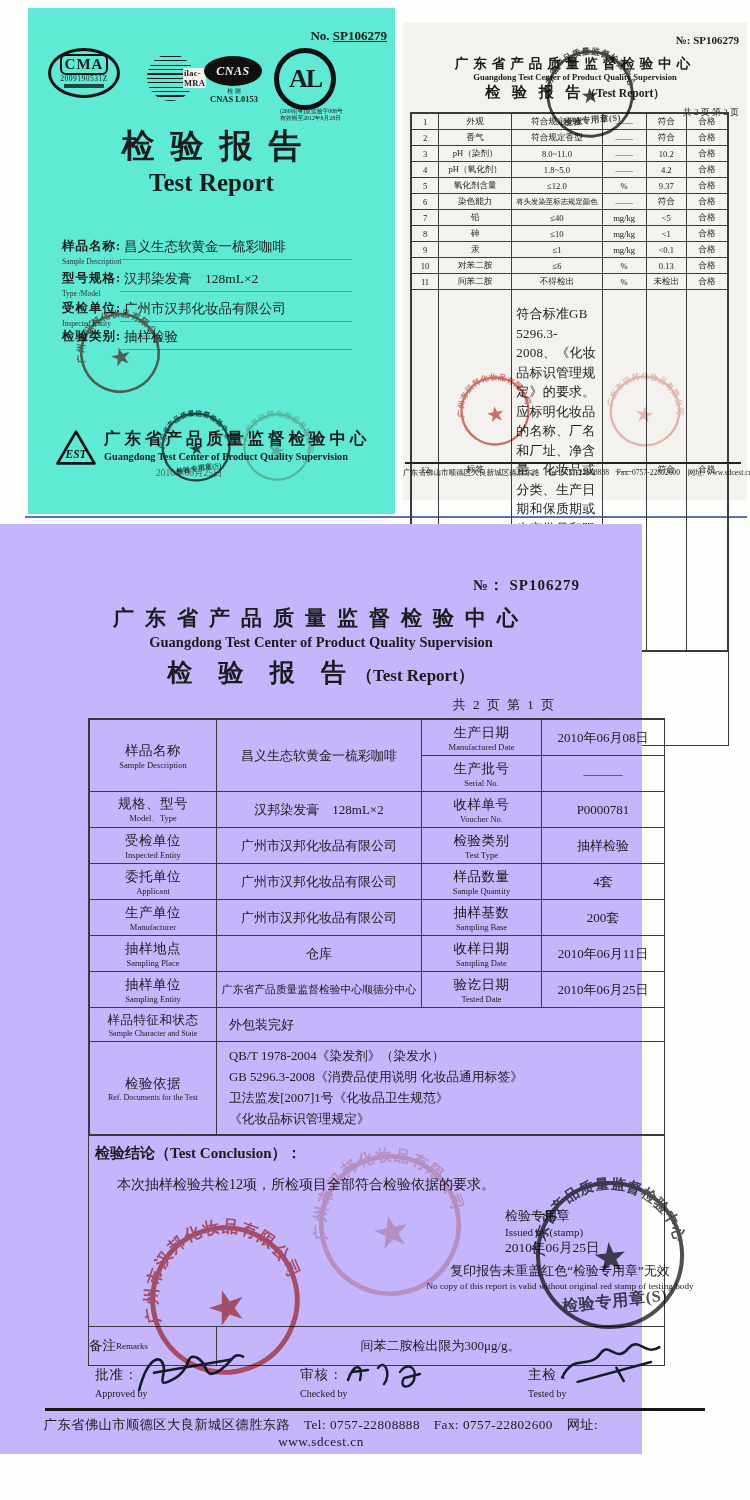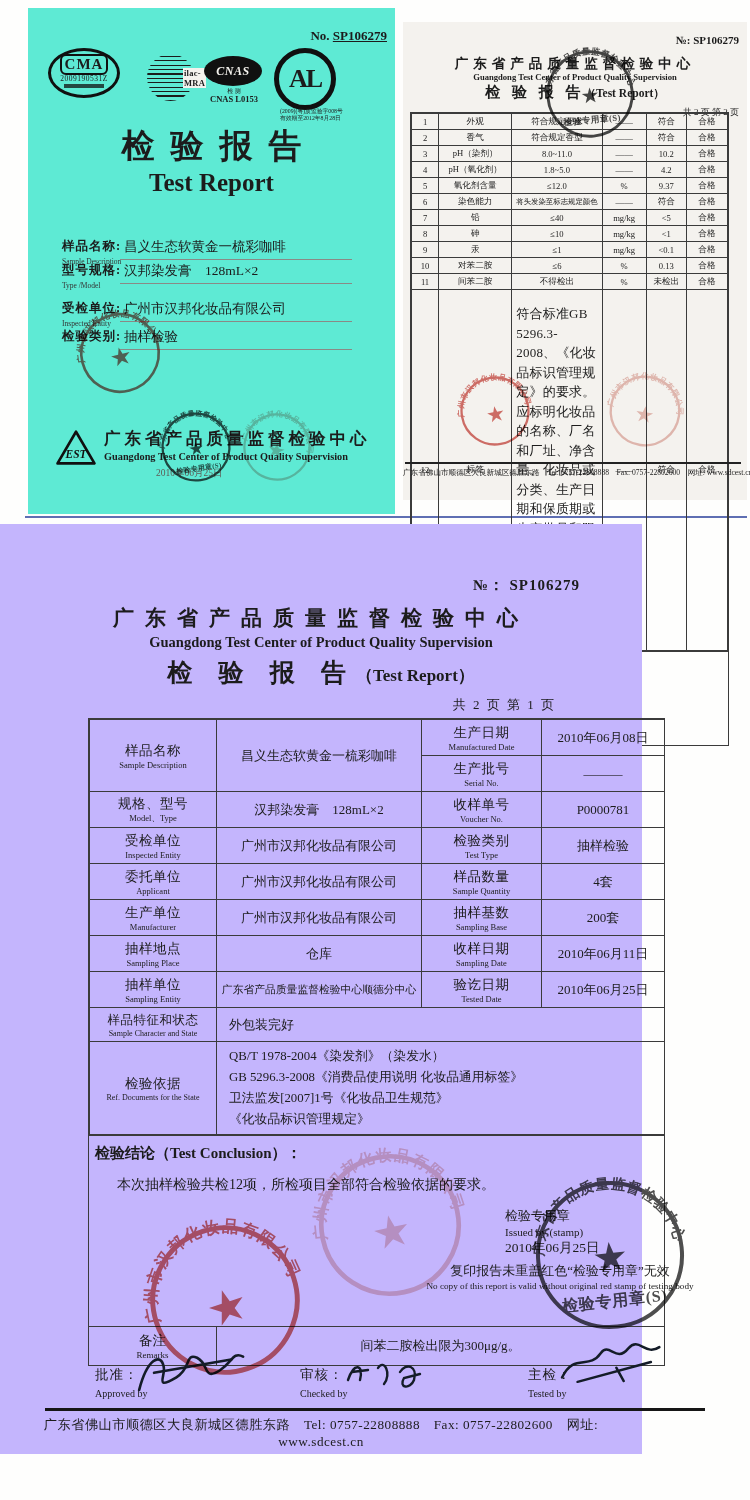--- a/index.html
+++ b/index.html
@@ -76,21 +76,21 @@
   .m-table .zh{font-size:13.5px;letter-spacing:.5px;}
   .m-table .en{font-size:8.5px;white-space:nowrap;}
   .m-table .val{font-size:13px;}
   .m-table .tight{font-size:10.8px;white-space:nowrap;}
   .m-table .left{text-align:left;padding-left:12px;}
   .m-table .refs{text-align:left;padding:4px 0 4px 12px;font-size:12.8px;line-height:21px;}
   .m-concl{position:relative;height:190px;border-top:1px solid #3b3b3b;}
   .m-concl-title{position:absolute;left:6px;top:8px;font-size:15px;font-weight:bold;}
   .m-concl-text{position:absolute;left:28px;top:40px;font-size:14px;}
   .m-remarks{display:flex;height:38px;border-top:1px solid #3b3b3b;}
-  .m-rem-lab{width:127px;border-right:1px solid #3b3b3b;display:flex;flex-direction:column;align-items:center;justify-content:center;}
+  .m-rem-lab{width:127px;border-right:1px solid #3b3b3b;display:flex;flex-direction:row;align-items:center;justify-content:flex-start;}
   .m-rem-lab .zh{font-size:13.5px;}
   .m-rem-lab .en{font-size:9px;}
   .m-rem-val{flex:1;display:flex;align-items:center;justify-content:center;font-size:13px;}
   .m-issued{left:505px;top:684px;width:210px;text-align:left;line-height:16px;}
   .m-issued .l1{font-size:13px;}
   .m-issued .l2{font-size:11px;}
   .m-issued .l3{font-size:13.5px;}
   .m-copy-zh{left:395px;top:738px;width:330px;text-align:center;font-size:13px;}
   .m-copy-en{left:390px;top:757px;width:340px;text-align:center;font-size:9.2px;}
   .sig-grp{position:absolute;width:70px;}
@@ -148,21 +148,21 @@
 
     <div class="abs ctr c-title-zh">检验报告</div>
     <div class="abs ctr c-title-en">Test Report</div>
 
     <div class="c-field" style="top:230px">
       <div class="c-lzh">样品名称:</div>
       <div class="c-val">昌义生态软黄金一梳彩咖啡</div>
       <div class="c-len">Sample Description</div>
       <div class="c-ul"></div>
     </div>
-    <div class="c-field" style="top:254px">
+    <div class="c-field" style="top:262px">
       <div class="c-lzh">型号规格:</div>
       <div class="c-val">汉邦染发膏　128mL×2</div>
       <div class="c-len">Type /Model</div>
       <div class="c-ul"></div>
     </div>
     <div class="c-field" style="top:292px">
       <div class="c-lzh">受检单位:</div>
       <div class="c-val">广州市汉邦化妆品有限公司</div>
       <div class="c-len">Inspected Entity</div>
       <div class="c-ul"></div>
@@ -481,21 +481,21 @@
         <tr style="height:34px">
           <td class="lab">
                 <div class="zh" style="font-size:12.5px">样品特征和状态</div>
                 <div class="en" style="font-size:8px">Sample Character and State</div>
               </td>
           <td class="val left" colspan="3">外包装完好</td>
         </tr>
         <tr style="height:90px">
           <td class="lab">
                 <div class="zh">检验依据</div>
-                <div class="en" style="font-size:8px">Ref. Documents for the State</div>
+                <div class="en" style="font-size:8px">Ref. Documents for the Test</div>
               </td>
           <td class="refs" colspan="3">
             <div>QB/T 1978-2004《染发剂》（染发水）</div>
             <div>GB 5296.3-2008《消费品使用说明 化妆品通用标签》</div>
             <div>卫法监发[2007]1号《化妆品卫生规范》</div>
             <div>《化妆品标识管理规定》</div>
           </td>
         </tr>
       </tbody>
         </table>

